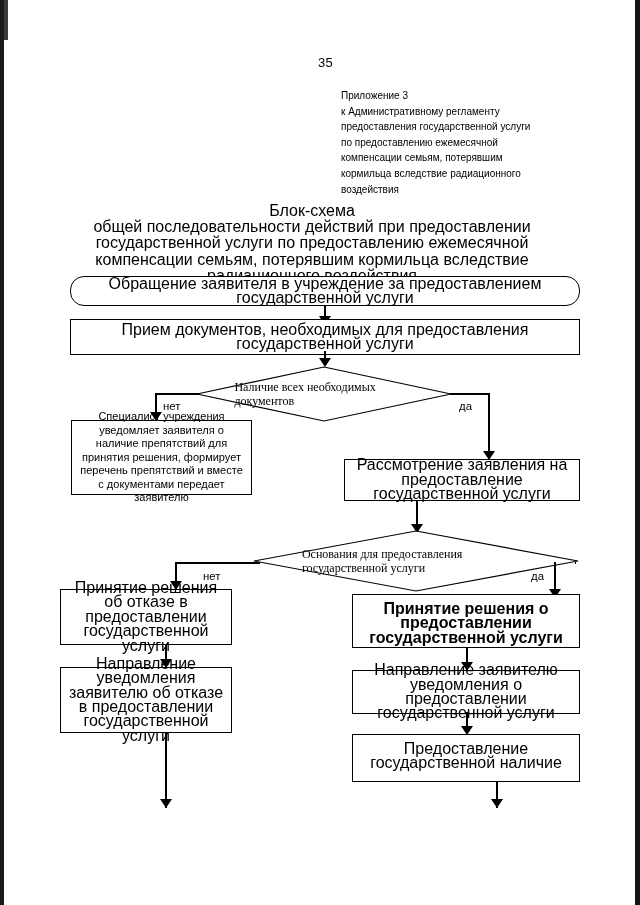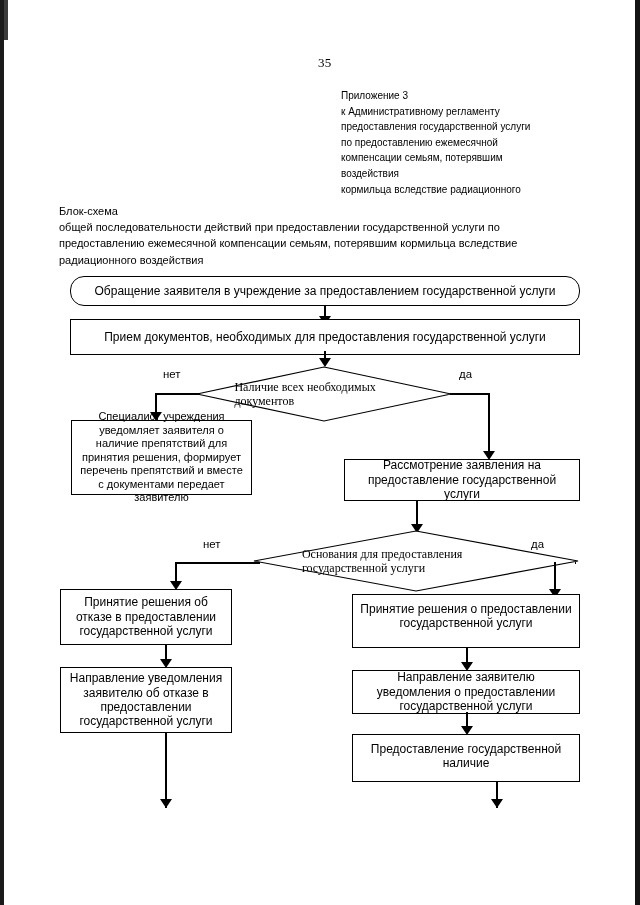--- a/index.html
+++ b/index.html
@@ -33,49 +33,49 @@
     position: absolute;
     right: 0; top: 0;
     width: 5px; height: 905px;
     background: #141414;
   }
   .page-number {
     position: absolute;
     left: 318px; top: 55px;
     font-size: 13px;
     letter-spacing: 0.3px;
-    font-family: Liberation Serif, serif;
   }
   .header-block {
     position: absolute;
     left: 341px; top: 88px;
     width: 258px;
     font-size: 10px;
     line-height: 15.6px;
   }
   .title-block {
     position: absolute;
-    left: 59px; top: 203px;
+    left: 53px; top: 203px;
     width: 518px;
-    font-size: 11px;
+    text-align: center;
+    font-size: 16px;
     line-height: 16.2px;
   }
   .title-block .t1 { display: block; }
 
   
   .node {
     position: absolute;
     box-sizing: border-box;
     border: 1px solid #000;
     background: #ffffff;
     display: flex;
     align-items: center;
     justify-content: center;
     text-align: center;
-    font-size: 12px;
+    font-size: 16px;
     line-height: 14.4px;
     padding: 2px 6px;
   }
   .node.rounded { border-radius: 14px; }
   .node.top-align { align-items: flex-start; padding-top: 7px; }
 
   .diamond {
     position: absolute;
     display: flex;
     align-items: center;
@@ -92,20 +92,21 @@
   }
   .diamond .dlabel {
     position: relative;
     z-index: 2;
     width: 70%;
   }
 
   .branch-label {
     position: absolute;
     font-size: 11.4px;
+    margin-top: 32px;
   }
 
   
   .vline {
     position: absolute;
     width: 2px;
     background: #000;
   }
   .hline {
     position: absolute;
@@ -130,22 +131,22 @@
   <div class="scan-edge-right"></div>
 
   <div class="page-number">35</div>
 
   <div class="header-block">
     <div>Приложение 3</div>
     <div>к Административному регламенту</div>
     <div>предоставления государственной услуги</div>
     <div>по предоставлению ежемесячной</div>
     <div>компенсации семьям, потерявшим</div>
+    <div>кормильца вследствие радиационного</div>
     <div>воздействия</div>
-    <div>кормильца вследствие радиационного</div>
   </div>
 
   <div class="title-block">
     <span class="t1">Блок-схема</span>
     <span>общей последовательности действий при предоставлении государственной услуги по предоставлению ежемесячной компенсации семьям, потерявшим кормильца вследствие радиационного воздействия</span>
   </div>
 
   <div class="node rounded" style="left:70px; top:276px; width:510px; height:30px;">
     <span>Обращение заявителя в учреждение за предоставлением государственной услуги</span>
   </div>
@@ -212,21 +213,21 @@
   <div class="vline" style="left:165px; top:645px; height:20px;"></div>
   <div class="arrow-down" style="left:160px; top:659px;"></div>
 
   <div class="node" style="left:60px; top:667px; width:172px; height:66px;">
     <span>Направление уведомления заявителю об отказе в предоставлении государственной услуги</span>
   </div>
 
   <div class="vline" style="left:165px; top:733px; height:75px;"></div>
   <div class="arrow-down" style="left:160px; top:799px;"></div>
 
-  <div class="node top-align" style="left:352px; top:594px; width:228px; height:54px;">
+  <div class="node top-align" style="left:352px; top:594px; width:228px; height:54px;font-weight:bold;">
     <span>Принятие решения о предоставлении государственной услуги</span>
   </div>
 
   <div class="vline" style="left:466px; top:648px; height:20px;"></div>
   <div class="arrow-down" style="left:461px; top:662px;"></div>
 
   <div class="node" style="left:352px; top:670px; width:228px; height:44px;">
     <span>Направление заявителю уведомления о предоставлении государственной услуги</span>
   </div>
 

